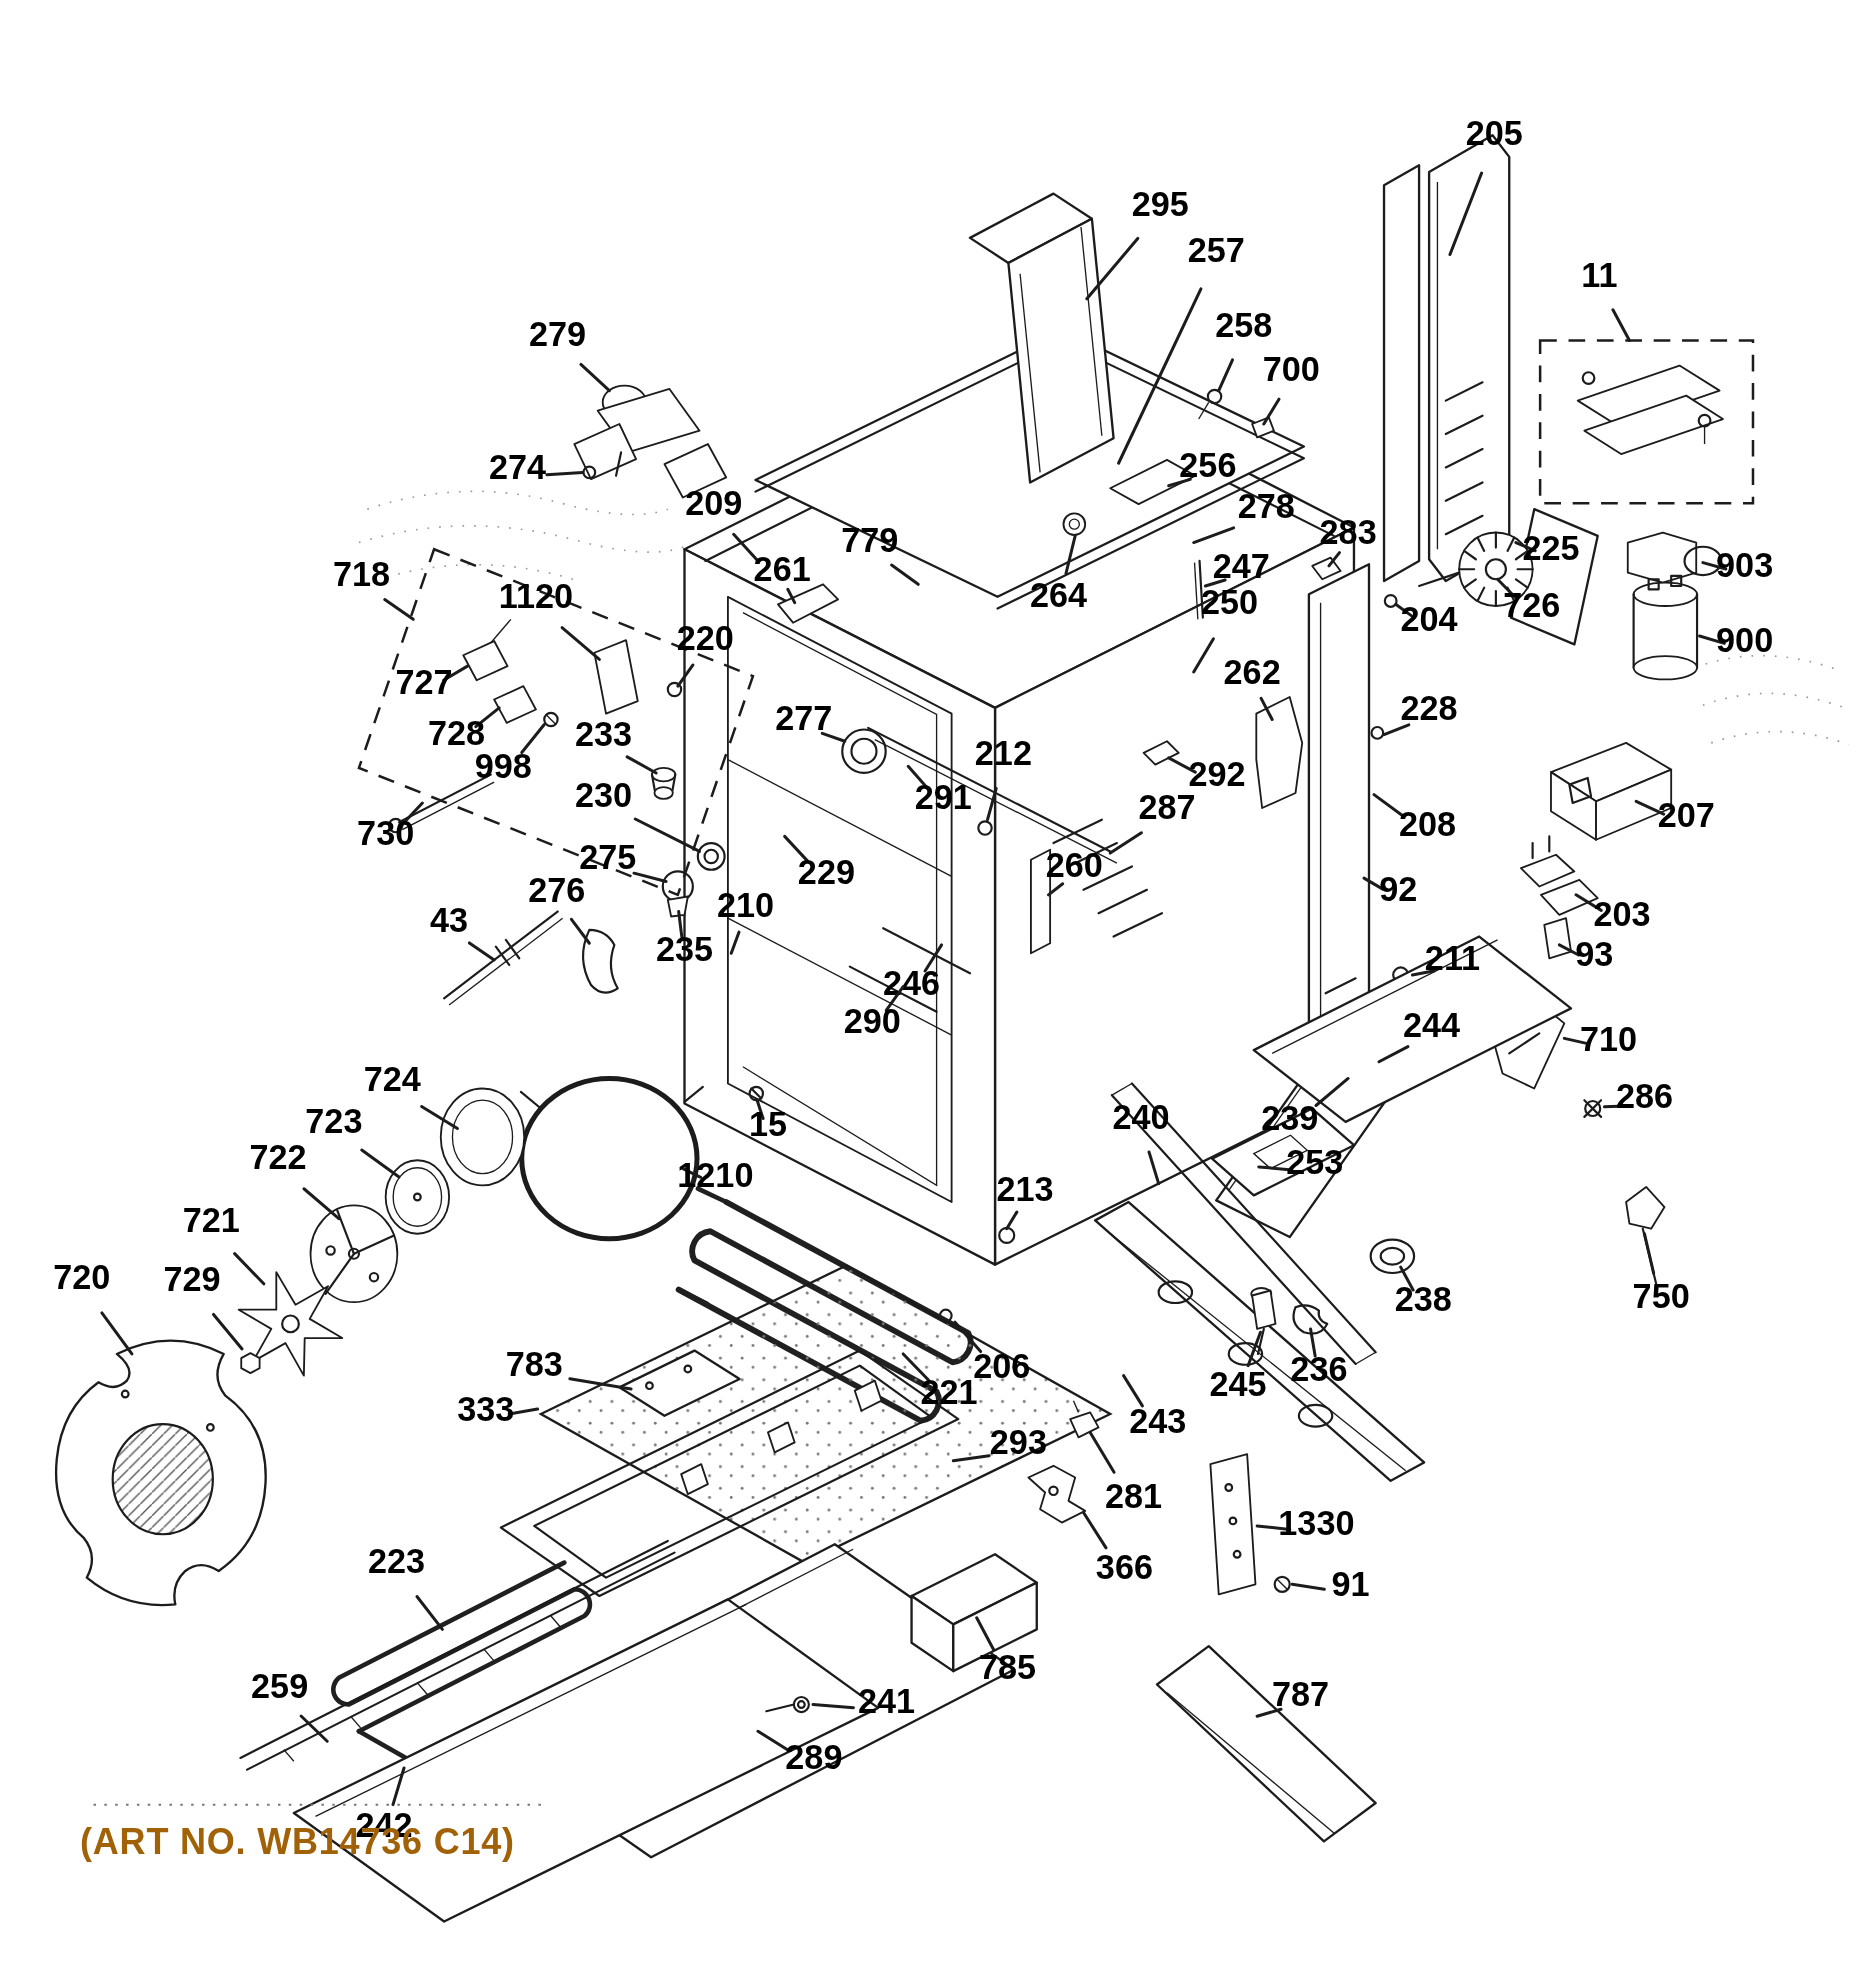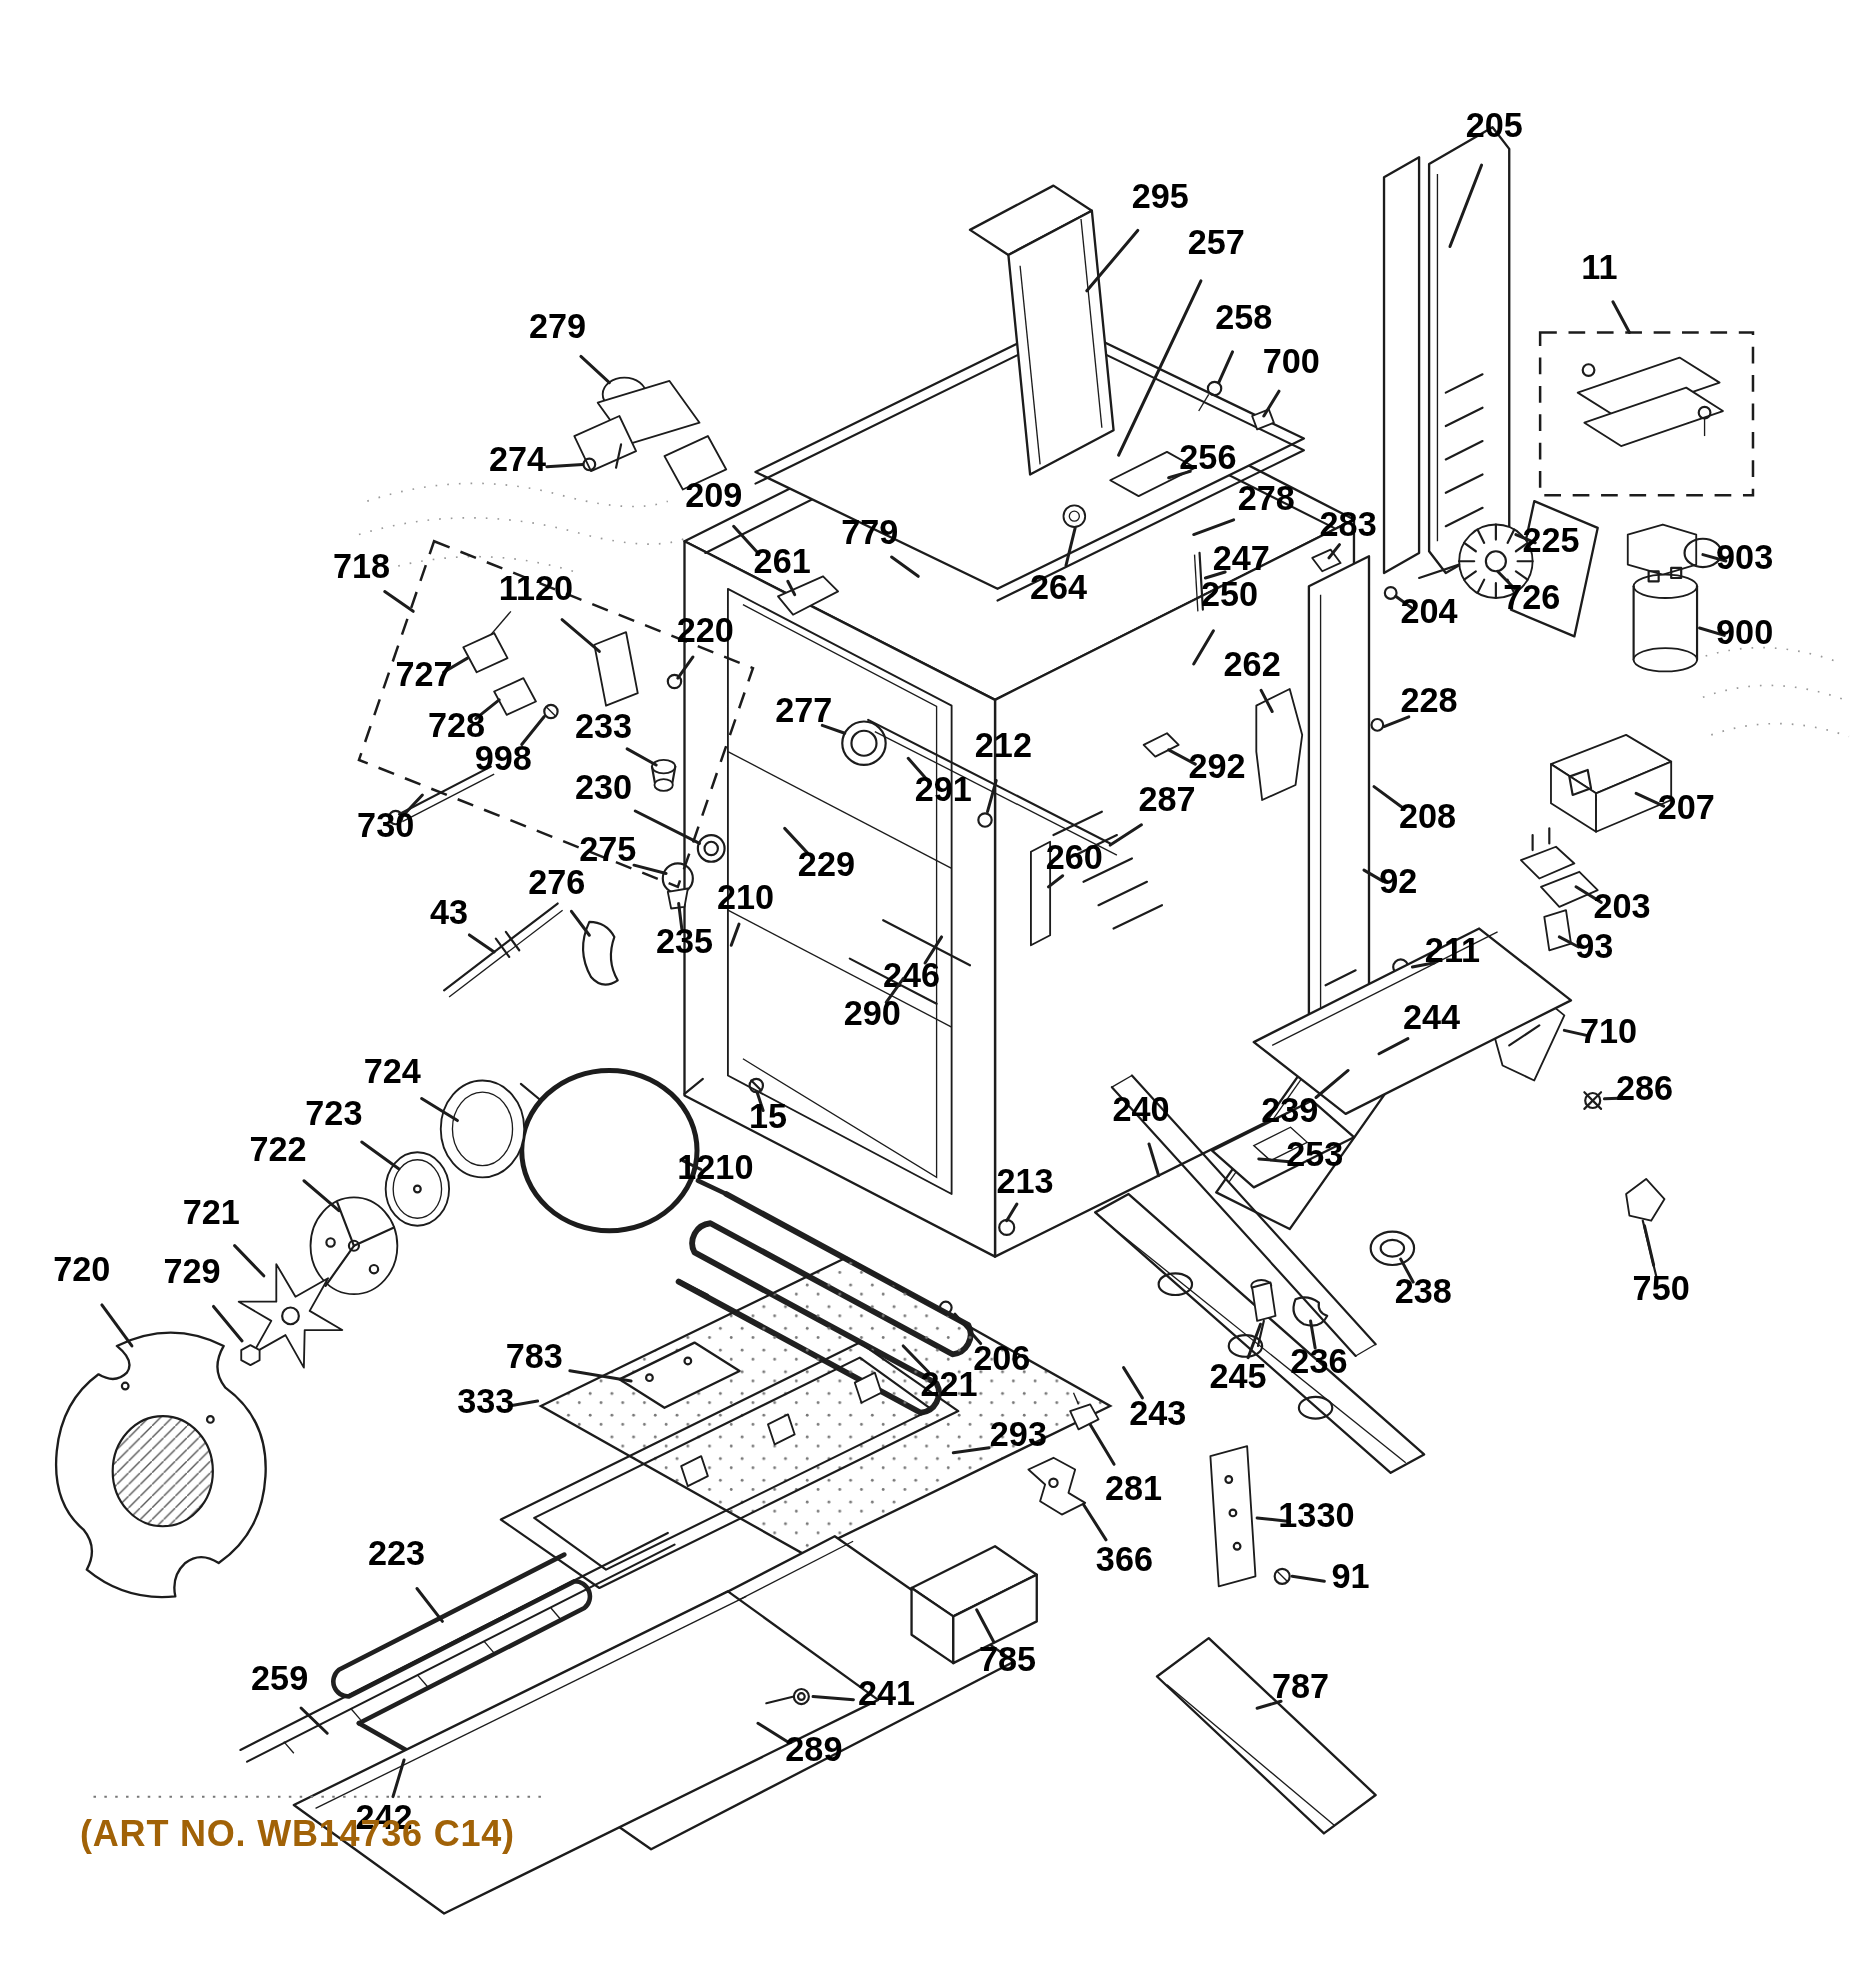--- a/index.html
+++ b/index.html
@@ -1,17 +1,17 @@
 <!DOCTYPE html>
 <html style="font-size:13.4px"><head>
 <meta charset="utf-8">
 <style>
   html,body{margin:0;padding:0;background:#ffffff;}
   body{width:1859px;height:1984px;position:relative;font-family:"Liberation Sans",sans-serif;overflow:hidden;}
-  #stage{position:absolute;left:0;top:0;width:1859px;height:1472px;}
+  #stage{position:absolute;left:0;top:8px;width:1859px;height:1472px;}
   svg{position:absolute;left:0;top:0;}
   .ln{fill:none;stroke:#1c1c1c;stroke-width:2.6;stroke-linejoin:round;stroke-linecap:round;}
   .panel{fill:#ffffff;stroke:#1c1c1c;stroke-width:2.8;stroke-linejoin:round;}
   .panel2{fill:#ffffff;stroke:#1c1c1c;stroke-width:2.2;stroke-linejoin:round;}
   .thin{fill:none;stroke:#1c1c1c;stroke-width:1.6;}
   .dash{fill:none;stroke:#1c1c1c;stroke-width:3;stroke-dasharray:20 14;}
   .coil{fill:none;stroke:#202020;stroke-width:7;stroke-linejoin:round;stroke-linecap:round;}
   .coil2{fill:none;stroke:#202020;stroke-width:5.5;stroke-linejoin:round;stroke-linecap:round;}
   .leader{stroke:#1c1c1c;stroke-width:3.6;stroke-linecap:round;}
   .part-label{font-family:"Liberation Sans",sans-serif;font-weight:700;font-size:41px;fill:#000;text-anchor:middle;}

